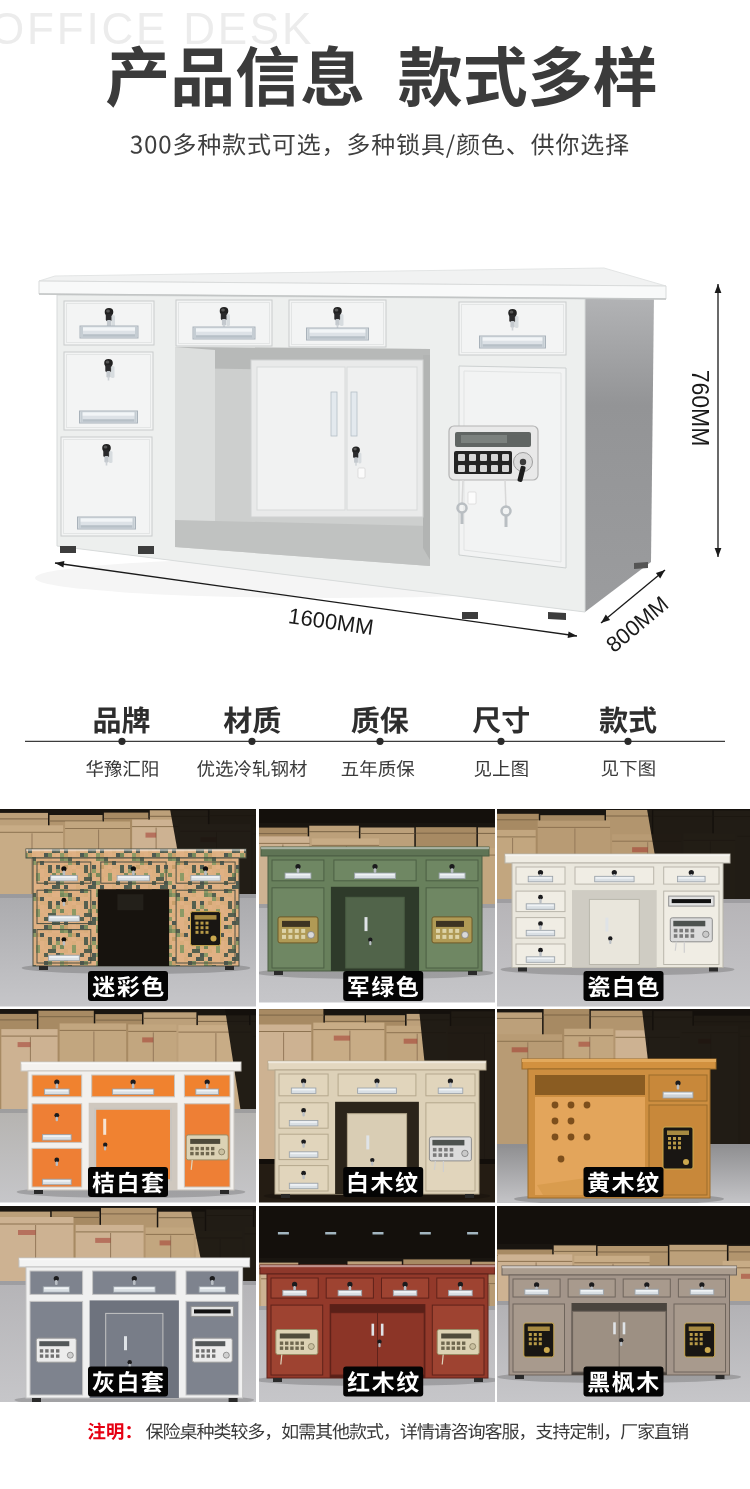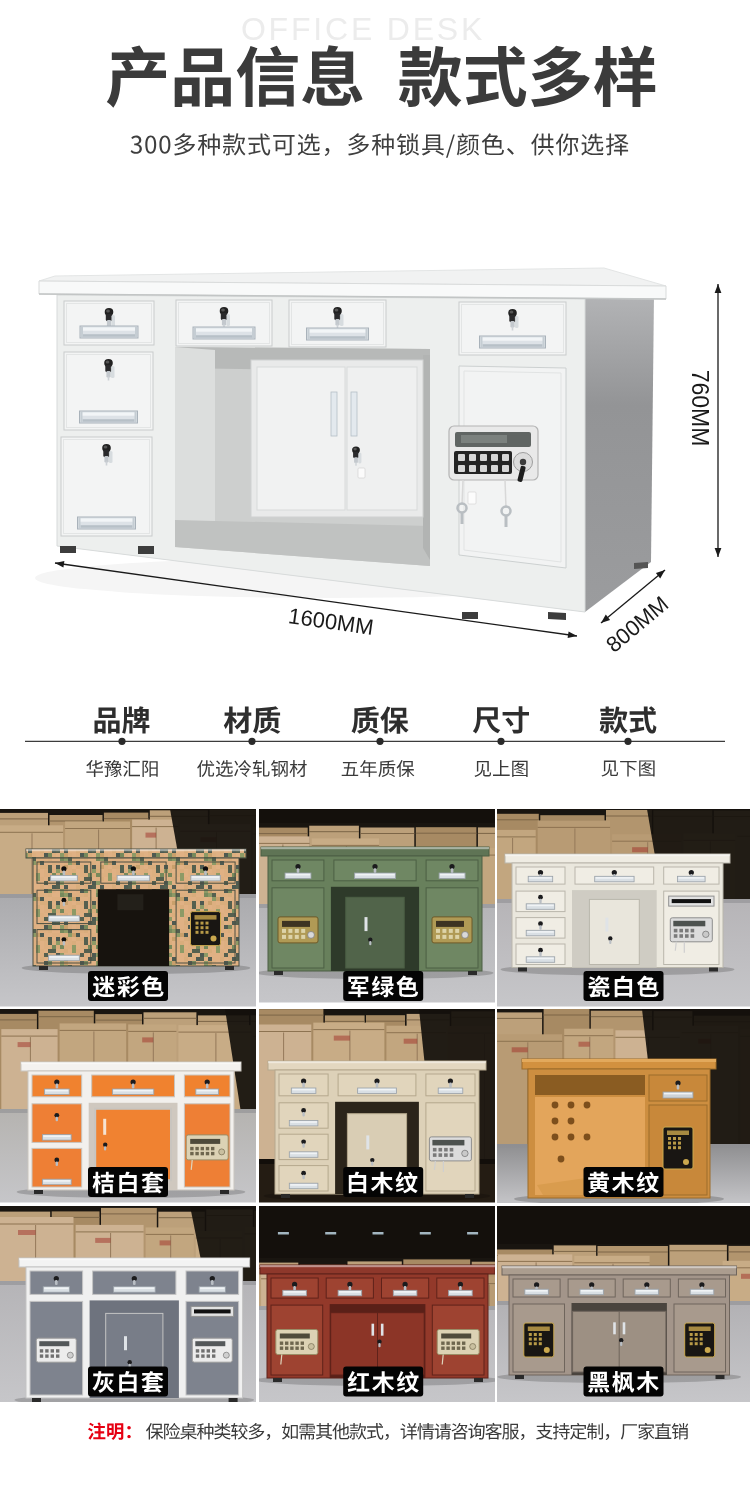--- a/index.html
+++ b/index.html
@@ -1,14 +1,14 @@
 <!DOCTYPE html>
 <html><head><meta charset="utf-8"><style>html,body{margin:0;padding:0;background:#ffffff;}body{width:750px;height:1489px;position:relative;overflow:hidden;font-family:"Liberation Sans",sans-serif;}svg{display:block}</style></head><body>
 
-<div style="position:absolute;left:0;top:0;width:736px;text-align:center;font-family:'Liberation Sans',sans-serif;font-size:32px;letter-spacing:2.8px;color:#ececec;line-height:44px;top:7px;text-indent:-10px;">OFFICE DESK</div>
+<div style="position:absolute;left:0;top:0;width:736px;text-align:left;font-family:'Liberation Sans',sans-serif;font-size:44px;letter-spacing:2.8px;color:#ececec;line-height:44px;top:7px;text-indent:-10px;">OFFICE DESK</div>
 
 <svg style="position:absolute;left:0;top:0" width="750" height="200" viewBox="0 0 750 200">
     <path transform="translate(105.2,101.1)" fill="#3b3b3b" d="M26.2 -53.6C27.2 -52.1 28.3 -50.2 29.1 -48.5H6.6V-41.1H21.6L16 -38.7C17.7 -36.3 19.6 -33.1 20.6 -30.7H7.2V-21.6C7.2 -15 6.7 -5.7 1.6 1C3.3 2 6.8 5.1 8.1 6.6C14.2 -1.1 15.4 -13.3 15.4 -21.5V-23.1H60.8V-30.7H47.1L52.5 -38.3L43.7 -41C42.6 -37.9 40.7 -33.7 38.9 -30.7H23.9L28.3 -32.7C27.4 -35.1 25.2 -38.5 23.2 -41.1H59.5V-48.5H38.4C37.5 -50.6 35.9 -53.4 34.3 -55.5Z M86.1 -45.2H108.9V-36.5H86.1ZM78.5 -52.6V-29.1H116.9V-52.6ZM69.5 -23.6V5.9H77V2.5H86.6V5.5H94.4V-23.6ZM77 -4.9V-16.1H86.6V-4.9ZM99.9 -23.6V5.9H107.4V2.5H117.8V5.5H125.6V-23.6ZM107.4 -4.9V-16.1H117.8V-4.9Z M154.9 -35.3V-29.2H187.7V-35.3ZM154.9 -25.8V-19.8H187.7V-25.8ZM153.9 -16.1V5.7H160.6V3.7H181.6V5.5H188.5V-16.1ZM160.6 -2.5V-9.9H181.6V-2.5ZM165 -52.8C166.5 -50.5 168.1 -47.4 169.1 -45H150.3V-38.7H192.5V-45H172.6L176.4 -46.7C175.4 -49.1 173.4 -52.7 171.7 -55.4ZM145.3 -55C142.2 -45.8 137 -36.5 131.6 -30.6C132.8 -28.7 134.9 -24.6 135.5 -22.9C137.2 -24.7 138.7 -26.8 140.3 -29V6H147.4V-41.4C149.2 -45.2 150.9 -49.1 152.2 -52.8Z M214.3 -35H240.1V-32H214.3ZM214.3 -26.4H240.1V-23.4H214.3ZM214.3 -43.6H240.1V-40.6H214.3ZM211.4 -13.5V-4.4C211.4 2.5 213.7 4.7 222.9 4.7C224.8 4.7 233.4 4.7 235.4 4.7C242.7 4.7 245 2.5 245.9 -6.6C243.8 -7.1 240.4 -8.2 238.7 -9.4C238.4 -3.2 237.9 -2.3 234.8 -2.3C232.5 -2.3 225.4 -2.3 223.7 -2.3C219.9 -2.3 219.3 -2.6 219.3 -4.5V-13.5ZM243.2 -12.9C246.1 -8.4 249 -2.4 249.9 1.4L257.4 -1.8C256.3 -5.8 253.1 -11.4 250.2 -15.7ZM203.2 -14.5C201.8 -10 199.3 -4.5 196.9 -0.8L204.2 2.7C206.3 -1.2 208.5 -7.2 210.1 -11.6ZM221.9 -15.4C224.9 -12.3 228.3 -8.1 229.6 -5.1L236 -8.8C234.7 -11.4 232 -14.8 229.3 -17.4H248V-49.5H230.1C231 -51 232.1 -52.8 233 -54.7L223.5 -55.9C223.1 -54 222.5 -51.6 221.8 -49.5H206.8V-17.4H225.6Z M298.5 -14C297.4 -9.6 295.6 -4.7 293.7 -1.3C295.4 -0.8 298.3 0.5 299.7 1.3C301.5 -2.2 303.6 -7.7 304.9 -12.5ZM316.2 -11.9C317.7 -8.6 319.4 -4.2 320.1 -1.5L326.2 -4.1C325.4 -6.8 323.6 -11 321.9 -14.2ZM335.1 -32.1V-29.1C335.1 -21 334.2 -8.6 323.4 0.7C325.3 1.9 328 4.4 329.3 6C334.4 1.4 337.6 -4 339.6 -9.4C342.2 -2.8 345.7 2.4 351 5.7C352.1 3.6 354.5 0.6 356.2 -0.9C348.8 -4.7 344.4 -13.1 342.4 -22.8C342.5 -25 342.6 -27 342.6 -28.9V-32.1ZM307 -54.8V-50H295.3V-43.7H307V-40.4H296.9V-34.1H324.4V-40.4H314.3V-43.7H325.8V-50H314.3V-54.8ZM294.4 -21.6V-15.3H307.1V-1.6C307.1 -1 306.9 -0.8 306.2 -0.8C305.5 -0.8 303.4 -0.8 301.3 -0.9C302.2 1 303.2 3.8 303.4 5.9C307.1 5.9 309.7 5.7 311.7 4.6C313.9 3.6 314.3 1.7 314.3 -1.5V-15.3H326.6V-21.6ZM349.1 -43.5 347.9 -43.4H336.2C336.9 -46.9 337.5 -50.4 338 -54.1L330.4 -55.1C329.4 -46 327.4 -36.9 324 -30.6V-31H297.3V-24.7H324V-27.4C325.7 -26.2 327.9 -24.5 328.9 -23.5C331 -27 332.9 -31.5 334.4 -36.4H347C346.3 -32.4 345.3 -28.5 344.5 -25.6L350.8 -23.7C352.5 -28.5 354.4 -35.9 355.6 -42.3L350.3 -43.8Z M392.8 -55C392.8 -51.4 392.9 -47.7 393 -44.1H360.8V-36.5H393.4C394.9 -13.5 399.8 5.9 411 5.9C417.2 5.9 419.8 2.9 421 -9.6C418.9 -10.4 415.9 -12.3 414.2 -14.1C413.9 -5.9 413.1 -2.3 411.7 -2.3C407 -2.3 402.9 -17.5 401.6 -36.5H419.3V-44.1H413.1L417.7 -48C415.8 -50.2 412 -53.2 409 -55.2L403.9 -51C406.5 -49 409.7 -46.3 411.5 -44.1H401.2C401.1 -47.7 401.1 -51.4 401.2 -55ZM360.8 -3.8 363 4C371.4 2.3 383 -0.1 393.6 -2.5L393.1 -9.4L380.9 -7.2V-21.6H391.4V-29.1H363.3V-21.6H373.1V-5.9C368.4 -5.1 364.2 -4.4 360.8 -3.8Z M450.9 -55.4C446.5 -50.3 438.8 -44.8 428.2 -40.9C429.9 -39.7 432.4 -37.1 433.5 -35.3C438.8 -37.6 443.3 -40.2 447.3 -43.1H463.6C460.8 -40.2 457.1 -37.6 452.9 -35.4C450.9 -37.2 448.5 -39 446.4 -40.4L440.6 -36.7C442.3 -35.4 444.2 -33.9 445.9 -32.3C439.9 -30 433.2 -28.3 426.6 -27.4C427.9 -25.7 429.5 -22.5 430.2 -20.5C449 -24.1 467.5 -32.2 476.1 -47.3L470.9 -50.2L469.6 -49.9H455.8C456.9 -51.1 458.2 -52.3 459.3 -53.5ZM461.6 -32.1C456.7 -25.8 447.7 -19.4 434.3 -15.2C435.9 -13.8 438.1 -11 439 -9.2C446.4 -11.9 452.7 -15.2 457.9 -18.9H472.7C469.9 -15.3 466.2 -12.4 461.9 -10.1C459.8 -11.8 457.4 -13.7 455.4 -15.1L449 -11.4C450.7 -10.1 452.7 -8.4 454.5 -6.8C446.2 -3.8 436.4 -2.3 425.9 -1.6C427.2 0.4 428.5 3.8 429 6C454 3.6 475.4 -3.3 484.6 -23.1L479.2 -26.2L477.8 -25.8H466.1C467.5 -27.2 468.9 -28.7 470.1 -30.2Z M539.1 -55.5C538.1 -51.7 536.2 -46.8 534.3 -43.1H523L527.8 -44.9C527 -47.8 524.6 -51.9 522.6 -55.1L515.6 -52.6C517.4 -49.7 519.2 -45.9 520.1 -43.1H513.5V-36H527.3V-29.7H515.5V-22.6H527.3V-16.2H511.7V-9H527.3V5.8H535.2V-9H550V-16.2H535.2V-22.6H547V-29.7H535.2V-36H548.9V-43.1H542.4C544 -46.1 545.6 -49.7 547.1 -53.1ZM497.7 -55.2V-43.1H490.4V-35.9H497.7V-34.3C495.8 -26.8 492.6 -18.5 488.9 -13.8C490.2 -11.7 491.9 -8.1 492.6 -5.9C494.5 -8.7 496.2 -12.5 497.7 -16.6V5.8H505.2V-23.9C506.5 -21.1 507.9 -18.3 508.6 -16.3L513.3 -21.8C512.1 -23.7 507.1 -31 505.2 -33.5V-35.9H511.4V-43.1H505.2V-55.2Z"></path>
 
 <path transform="translate(129.9,153.5)" fill="#3f3f3f" d="M6.3 0.3C9.5 0.3 12 -1.6 12 -4.7C12 -7.1 10.3 -8.7 8.3 -9.2V-9.3C10.1 -9.9 11.4 -11.4 11.4 -13.5C11.4 -16.3 9.2 -17.9 6.2 -17.9C4.2 -17.9 2.7 -17 1.3 -15.8L2.5 -14.4C3.5 -15.4 4.8 -16.1 6.2 -16.1C8 -16.1 9.1 -15 9.1 -13.3C9.1 -11.4 7.9 -10 4.3 -10V-8.3C8.4 -8.3 9.7 -6.9 9.7 -4.8C9.7 -2.8 8.3 -1.5 6.2 -1.5C4.2 -1.5 2.9 -2.5 1.8 -3.5L0.7 -2.1C1.8 -0.8 3.6 0.3 6.3 0.3Z M20.8 0.3C24.2 0.3 26.3 -2.7 26.3 -8.9C26.3 -15 24.2 -17.9 20.8 -17.9C17.5 -17.9 15.4 -15 15.4 -8.9C15.4 -2.7 17.5 0.3 20.8 0.3ZM20.8 -1.5C18.9 -1.5 17.5 -3.7 17.5 -8.9C17.5 -14 18.9 -16.2 20.8 -16.2C22.8 -16.2 24.2 -14 24.2 -8.9C24.2 -3.7 22.8 -1.5 20.8 -1.5Z M35 0.3C38.3 0.3 40.5 -2.7 40.5 -8.9C40.5 -15 38.3 -17.9 35 -17.9C31.7 -17.9 29.5 -15 29.5 -8.9C29.5 -2.7 31.7 0.3 35 0.3ZM35 -1.5C33 -1.5 31.7 -3.7 31.7 -8.9C31.7 -14 33 -16.2 35 -16.2C37 -16.2 38.4 -14 38.4 -8.9C38.4 -3.7 37 -1.5 35 -1.5Z M53.5 -20.2C51.9 -18.2 49 -15.9 45.2 -14.3C45.6 -14 46.1 -13.4 46.4 -13C48.6 -14 50.5 -15.2 52 -16.4H58.8C57.6 -15 55.9 -13.7 54.1 -12.6C53.2 -13.3 52 -14.1 51 -14.7L49.7 -13.8C50.6 -13.2 51.7 -12.5 52.5 -11.7C49.9 -10.5 47.1 -9.6 44.4 -9.1C44.7 -8.8 45.1 -8 45.2 -7.5C51.5 -8.9 58.5 -12.1 61.6 -17.4L60.4 -18.1L60.1 -18.1H53.9C54.4 -18.6 55 -19.2 55.4 -19.8ZM57.4 -11.8C55.6 -9.5 52.2 -6.8 47.3 -5C47.7 -4.7 48.2 -4.1 48.4 -3.7C51.4 -4.9 54 -6.3 55.9 -8H62.5C61.3 -6.1 59.6 -4.6 57.5 -3.4C56.6 -4.2 55.5 -5.1 54.5 -5.8L53 -4.9C54 -4.2 55 -3.3 55.8 -2.5C52.4 -1 48.4 -0.2 44.3 0.2C44.6 0.7 44.9 1.5 45.1 2C53.6 1 61.8 -1.8 65.2 -9L64 -9.7L63.6 -9.6H57.8C58.3 -10.2 58.9 -10.8 59.4 -11.4Z M83 -13.3V-7.6H79.6V-13.3ZM84.8 -13.3H88.1V-7.6H84.8ZM83 -20.1V-15.1H77.9V-4.4H79.6V-5.9H83V1.9H84.8V-5.9H88.1V-4.6H89.9V-15.1H84.8V-20.1ZM76.2 -19.8C74.3 -19 71.2 -18.3 68.5 -17.9C68.7 -17.5 68.9 -16.9 69 -16.5C70 -16.6 71.2 -16.8 72.3 -17V-13.4H68.5V-11.7H72.1C71.1 -9 69.4 -5.8 67.9 -4.1C68.2 -3.7 68.6 -3 68.8 -2.5C70 -4 71.3 -6.4 72.3 -8.8V1.9H74.1V-9.2C74.9 -8 75.9 -6.5 76.2 -5.8L77.3 -7.2C76.9 -7.8 74.8 -10.4 74.1 -11.2V-11.7H77.2V-13.4H74.1V-17.4C75.3 -17.7 76.3 -18 77.2 -18.4Z M95.2 -5.3C94.6 -3.6 93.8 -1.7 93 -0.4C93.4 -0.3 94.1 0.1 94.4 0.3C95.2 -1.1 96.1 -3.1 96.7 -4.9ZM101.2 -4.7C101.9 -3.5 102.7 -1.8 103 -0.8L104.5 -1.5C104.1 -2.4 103.3 -4.1 102.6 -5.3ZM108.5 -12.4V-11.3C108.5 -7.9 108.1 -3.1 103.8 0.7C104.3 1 104.9 1.6 105.2 1.9C107.6 -0.2 108.9 -2.8 109.5 -5.2C110.5 -2.1 112 0.5 114.3 1.9C114.6 1.4 115.1 0.7 115.5 0.4C112.7 -1.1 111 -4.8 110.1 -8.9C110.1 -9.7 110.2 -10.5 110.2 -11.2V-12.4ZM98.1 -20.1V-17.9H93.4V-16.3H98.1V-14.3H94V-12.8H104V-14.3H99.8V-16.3H104.5V-17.9H99.8V-20.1ZM93.1 -7.6V-6.1H98.2V0C98.2 0.2 98.1 0.3 97.8 0.3C97.5 0.3 96.7 0.3 95.7 0.3C96 0.8 96.2 1.4 96.3 1.9C97.6 1.9 98.5 1.9 99.1 1.6C99.7 1.3 99.8 0.9 99.8 0V-6.1H104.8V-7.6ZM106.6 -20.2C106.1 -16.4 105.3 -12.7 103.8 -10.4V-11H94.3V-9.5H103.8V-10.2C104.2 -9.9 104.9 -9.5 105.2 -9.2C106 -10.5 106.6 -12.2 107.2 -14.2H113C112.7 -12.6 112.2 -10.8 111.8 -9.7L113.3 -9.3C113.9 -10.8 114.6 -13.4 115.1 -15.5L113.9 -15.9L113.6 -15.8H107.6C107.9 -17.1 108.2 -18.5 108.4 -19.9Z M134.1 -19C135.3 -18.1 136.8 -16.8 137.5 -16L138.8 -17.1C138.1 -17.9 136.5 -19.2 135.3 -20ZM130.6 -20.1C130.6 -18.6 130.7 -17.1 130.7 -15.7H118.4V-13.9H130.9C131.5 -5 133.5 2 137.4 2C139.3 2 140 0.7 140.3 -3.5C139.8 -3.6 139.1 -4.1 138.7 -4.5C138.5 -1.2 138.3 0.1 137.6 0.1C135.2 0.1 133.3 -5.8 132.7 -13.9H139.8V-15.7H132.6C132.6 -17.1 132.5 -18.6 132.5 -20.1ZM118.5 -0.6 119.1 1.2C122.1 0.5 126.5 -0.5 130.6 -1.4L130.5 -3.1L125.3 -2V-8.6H129.8V-10.3H119.2V-8.6H123.5V-1.6Z M143.3 -18.5V-16.7H159.8V-0.7C159.8 -0.2 159.7 -0 159.1 0C158.6 0 156.6 0 154.7 -0.1C155 0.5 155.3 1.3 155.4 1.9C157.8 1.9 159.5 1.9 160.4 1.6C161.4 1.2 161.7 0.6 161.7 -0.7V-16.7H164.7V-18.5ZM147.5 -11.4H153.8V-5.9H147.5ZM145.7 -13.1V-2.2H147.5V-4.2H155.5V-13.1Z M168.2 -18.4C169.6 -17.2 171.2 -15.5 171.9 -14.3L173.4 -15.5C172.7 -16.6 171 -18.2 169.6 -19.3ZM177.5 -19.4C176.9 -17.3 175.9 -15.2 174.6 -13.8C175 -13.6 175.8 -13.1 176.1 -12.8C176.7 -13.5 177.2 -14.3 177.7 -15.3H181.2V-11.8H174.4V-10.2H178.8C178.4 -7 177.4 -4.7 173.8 -3.5C174.2 -3.1 174.7 -2.4 174.9 -2C178.9 -3.6 180.1 -6.3 180.6 -10.2H183.1V-4.6C183.1 -2.8 183.5 -2.2 185.3 -2.2C185.6 -2.2 187.3 -2.2 187.6 -2.2C189.1 -2.2 189.6 -3 189.8 -6C189.3 -6.2 188.5 -6.4 188.2 -6.8C188.1 -4.2 188 -3.9 187.4 -3.9C187.1 -3.9 185.8 -3.9 185.5 -3.9C184.9 -3.9 184.8 -4 184.8 -4.6V-10.2H189.6V-11.8H183V-15.3H188.6V-16.8H183V-20.1H181.2V-16.8H178.4C178.7 -17.5 179 -18.3 179.2 -19.1ZM172.8 -10.9H168.1V-9.3H171.1V-2C170 -1.5 168.9 -0.6 167.8 0.4L169 1.9C170.4 0.4 171.7 -0.8 172.6 -0.8C173.1 -0.8 173.9 -0.1 174.8 0.5C176.4 1.4 178.4 1.6 181.2 1.6C183.5 1.6 187.6 1.5 189.4 1.4C189.5 0.9 189.8 -0 189.9 -0.5C187.6 -0.2 183.9 -0.1 181.2 -0.1C178.6 -0.1 176.6 -0.2 175.1 -1.1C174 -1.8 173.4 -2.4 172.8 -2.4Z M195.4 2.6C197.9 1.7 199.5 -0.3 199.5 -2.9C199.5 -4.6 198.8 -5.6 197.5 -5.6C196.5 -5.6 195.7 -5 195.7 -3.9C195.7 -2.8 196.5 -2.2 197.5 -2.2L197.9 -2.3C197.8 -0.6 196.7 0.5 194.8 1.3Z M227.4 -20.2C225.9 -18.2 223 -15.9 219.1 -14.3C219.5 -14 220.1 -13.4 220.4 -13C222.6 -14 224.4 -15.2 226 -16.4H232.8C231.6 -15 229.9 -13.7 228 -12.6C227.1 -13.3 225.9 -14.1 224.9 -14.7L223.6 -13.8C224.6 -13.2 225.6 -12.5 226.4 -11.7C223.9 -10.5 221 -9.6 218.3 -9.1C218.6 -8.8 219 -8 219.2 -7.5C225.5 -8.9 232.5 -12.1 235.6 -17.4L234.4 -18.1L234.1 -18.1H227.8C228.4 -18.6 228.9 -19.2 229.4 -19.8ZM231.3 -11.8C229.6 -9.5 226.1 -6.8 221.3 -5C221.6 -4.7 222.1 -4.1 222.4 -3.7C225.4 -4.9 227.9 -6.3 229.9 -8H236.5C235.3 -6.1 233.5 -4.6 231.4 -3.4C230.6 -4.2 229.4 -5.1 228.5 -5.8L227 -4.9C227.9 -4.2 229 -3.3 229.8 -2.5C226.4 -1 222.4 -0.2 218.3 0.2C218.5 0.7 218.9 1.5 219 2C227.5 1 235.8 -1.8 239.1 -9L237.9 -9.7L237.6 -9.6H231.7C232.3 -10.2 232.8 -10.8 233.3 -11.4Z M257 -13.3V-7.6H253.6V-13.3ZM258.8 -13.3H262.1V-7.6H258.8ZM257 -20.1V-15.1H251.9V-4.4H253.6V-5.9H257V1.9H258.8V-5.9H262.1V-4.6H263.8V-15.1H258.8V-20.1ZM250.1 -19.8C248.3 -19 245.1 -18.3 242.4 -17.9C242.6 -17.5 242.9 -16.9 242.9 -16.5C244 -16.6 245.1 -16.8 246.3 -17V-13.4H242.4V-11.7H246C245.1 -9 243.4 -5.8 241.9 -4.1C242.1 -3.7 242.6 -3 242.7 -2.5C244 -4 245.3 -6.4 246.3 -8.8V1.9H248V-9.2C248.8 -8 249.8 -6.5 250.2 -5.8L251.3 -7.2C250.8 -7.8 248.7 -10.4 248 -11.2V-11.7H251.1V-13.4H248V-17.4C249.2 -17.7 250.3 -18 251.2 -18.4Z M281.5 -10.7V-6.6C281.5 -4.3 280.9 -1.2 275 0.6C275.4 1 276 1.6 276.2 1.9C282.4 -0.2 283.2 -3.7 283.2 -6.6V-10.7ZM282.3 -1.4C284.3 -0.5 286.9 0.9 288.1 1.9L289.3 0.6C288 -0.3 285.4 -1.7 283.4 -2.5ZM276.7 -18.7C277.7 -17.4 278.6 -15.6 279 -14.4L280.5 -15.2C280.1 -16.3 279.1 -18 278.1 -19.3ZM286.7 -19.2C286.2 -18 285.2 -16.1 284.4 -15L285.7 -14.4C286.5 -15.5 287.5 -17.2 288.3 -18.7ZM270.5 -20.1C269.7 -17.9 268.4 -15.7 266.9 -14.3C267.2 -13.9 267.7 -13 267.9 -12.6C268.7 -13.5 269.5 -14.6 270.2 -15.8H276.1V-17.4H271.1C271.5 -18.1 271.8 -18.9 272 -19.6ZM267.8 -8.3V-6.6H271V-2C271 -0.8 270 0.2 269.6 0.6C269.9 0.9 270.4 1.4 270.6 1.8C271 1.3 271.7 0.9 276 -1.4C275.9 -1.8 275.7 -2.5 275.6 -3L272.7 -1.4V-6.6H276V-8.3H272.7V-11.5H275.6V-13.1H268.8V-11.5H271V-8.3ZM281.6 -20.3V-13.7H277.2V-2.5H278.9V-12H286V-2.5H287.7V-13.7H283.3V-20.3Z M305.5 -2C308.2 -0.8 311 0.8 312.7 1.9L314.1 0.6C312.3 -0.5 309.4 -2.1 306.7 -3.3ZM298.9 -3.2C297.4 -1.9 294.4 -0.3 292 0.6C292.4 1 293 1.6 293.3 1.9C295.7 1 298.7 -0.6 300.6 -2.1ZM296.1 -19V-5H292.3V-3.4H313.8V-5H310.3V-19ZM297.8 -5V-7.2H308.5V-5ZM297.8 -14.1H308.5V-12H297.8ZM297.8 -15.5V-17.5H308.5V-15.5ZM297.8 -10.7H308.5V-8.6H297.8Z M316.1 4.3H317.7L324.9 -19.1H323.3Z M342.9 -12.1C342.8 -3.5 342.5 -0.8 336.5 0.7C336.8 1 337.2 1.6 337.3 2C343.8 0.2 344.2 -3 344.3 -12.1ZM335.7 -11C334.4 -9.8 331.9 -8.7 329.9 -8.1C330.3 -7.8 330.8 -7.3 331 -6.9C333.2 -7.7 335.7 -8.9 337.2 -10.4ZM336.5 -4.4C335 -2.5 332.2 -0.8 329.3 0C329.7 0.4 330.1 0.9 330.4 1.3C333.5 0.3 336.4 -1.5 338 -3.7ZM343.9 -1.8C345.4 -0.8 347.3 0.8 348.1 1.9L349.2 0.8C348.3 -0.3 346.4 -1.8 344.9 -2.8ZM339 -14.6V-3.3H340.4V-13.2H346.5V-3.3H348.1V-14.6H343.5C343.8 -15.4 344.2 -16.3 344.5 -17.2H348.8V-18.7H338.5V-17.2H343C342.8 -16.4 342.4 -15.4 342.1 -14.6ZM331.6 -19.8C331.9 -19.2 332.2 -18.4 332.4 -17.8H327.8V-16.2H338V-17.8H334.1C333.9 -18.5 333.5 -19.5 333.1 -20.2ZM336.1 -7.8C334.7 -6.3 332 -4.9 329.7 -4.1C329.8 -5.4 329.9 -6.6 329.9 -7.7V-11.3H337.9V-12.8H335.5C336 -13.7 336.5 -14.7 337 -15.7L335.5 -16.1C335.1 -15.1 334.5 -13.8 333.9 -12.8H330.8L332.1 -13.3C331.9 -14.1 331.3 -15.3 330.8 -16.1L329.4 -15.6C329.9 -14.8 330.4 -13.6 330.6 -12.8H328.3V-7.7C328.3 -5.2 328.1 -1.6 326.9 1.1C327.3 1.2 328 1.7 328.3 1.9C329.1 0.2 329.5 -2 329.7 -4.1C330.1 -3.7 330.5 -3.2 330.8 -2.8C333.2 -3.8 335.9 -5.4 337.5 -7.2Z M362.3 -11.8V-7.7H356.8V-11.8ZM364.1 -11.8H369.8V-7.7H364.1ZM365.3 -16.4C364.6 -15.4 363.7 -14.3 362.8 -13.5H356.5C357.4 -14.4 358.3 -15.4 359.1 -16.4ZM359.5 -20.2C357.8 -17 354.9 -14.1 351.9 -12.3C352.2 -11.9 352.7 -11 352.9 -10.6C353.6 -11.1 354.4 -11.6 355 -12.2V-1.9C355 0.9 356.2 1.5 360 1.5C360.9 1.5 368.4 1.5 369.3 1.5C372.9 1.5 373.6 0.4 374.1 -3.3C373.6 -3.4 372.8 -3.7 372.3 -4C372.1 -0.8 371.7 -0.1 369.3 -0.1C367.7 -0.1 361.2 -0.1 359.9 -0.1C357.3 -0.1 356.8 -0.5 356.8 -1.9V-5.9H369.8V-4.8H371.6V-13.5H365C366.1 -14.7 367.2 -16.1 368.1 -17.3L366.9 -18.2L366.5 -18H360.2C360.5 -18.6 360.8 -19.1 361.1 -19.6Z M382.4 1.3 384 -0C382.5 -1.8 380.4 -4 378.6 -5.4L377.1 -4C378.8 -2.6 380.8 -0.6 382.4 1.3Z M412.3 -4.3C411.3 -2.4 409.6 -0.5 407.9 0.7C408.4 1 409 1.6 409.4 1.8C411 0.5 412.8 -1.7 414 -3.7ZM417.8 -3.4C419.3 -1.8 421.1 0.5 421.9 1.9L423.4 1C422.6 -0.5 420.8 -2.6 419.2 -4.2ZM407.1 -20.1C405.8 -16.5 403.5 -12.8 401.2 -10.5C401.5 -10.1 402 -9.2 402.2 -8.7C403 -9.6 403.8 -10.6 404.6 -11.6V1.9H406.3V-14.4C407.3 -16.1 408.1 -17.8 408.8 -19.6ZM418.2 -19.9V-15H413.6V-19.9H411.8V-15H408.7V-13.3H411.8V-7.4H408.1V-5.6H423.7V-7.4H420V-13.3H423.4V-15H420V-19.9ZM413.6 -13.3H418.2V-7.4H413.6Z M436.3 -9.9C435.6 -7 434.5 -4.2 433 -2.3C433.4 -2.1 434.2 -1.6 434.5 -1.3C436 -3.3 437.3 -6.4 438 -9.5ZM443.7 -9.5C445 -7 446.2 -3.6 446.6 -1.4L448.3 -2C447.9 -4.2 446.7 -7.5 445.3 -10.1ZM436.7 -20.1C435.9 -16.5 434.5 -13.1 432.7 -10.8C433.2 -10.6 433.9 -10 434.2 -9.7C435 -10.8 435.8 -12.3 436.5 -13.8H440.2V-0.3C440.2 0 440.1 0.1 439.8 0.1C439.5 0.1 438.4 0.2 437.3 0.1C437.5 0.6 437.8 1.4 437.9 1.9C439.4 1.9 440.5 1.9 441.1 1.6C441.8 1.3 442 0.7 442 -0.3V-13.8H446.5C446.3 -12.6 446.1 -11.4 445.9 -10.5L447.5 -10.2C447.8 -11.5 448.2 -13.6 448.5 -15.3L447.3 -15.6L447 -15.5H437.2C437.7 -16.8 438.1 -18.2 438.5 -19.7ZM431.9 -20.1C430.5 -16.4 428.3 -12.8 425.9 -10.5C426.2 -10.1 426.7 -9.1 426.9 -8.7C427.8 -9.6 428.6 -10.6 429.4 -11.7V1.9H431.1V-14.4C432 -16.1 432.9 -17.8 433.6 -19.6Z M451.8 -18.4C453.2 -17.2 454.9 -15.5 455.6 -14.3L457 -15.5C456.3 -16.6 454.6 -18.2 453.2 -19.3ZM461.1 -19.4C460.5 -17.3 459.5 -15.2 458.2 -13.8C458.6 -13.6 459.4 -13.1 459.7 -12.8C460.3 -13.5 460.8 -14.3 461.3 -15.3H464.8V-11.8H458V-10.2H462.4C462 -7 461 -4.7 457.4 -3.5C457.8 -3.1 458.3 -2.4 458.5 -2C462.5 -3.6 463.7 -6.3 464.2 -10.2H466.7V-4.6C466.7 -2.8 467.1 -2.2 468.9 -2.2C469.2 -2.2 470.9 -2.2 471.2 -2.2C472.7 -2.2 473.2 -3 473.4 -6C472.9 -6.2 472.1 -6.4 471.8 -6.8C471.7 -4.2 471.6 -3.9 471 -3.9C470.7 -3.9 469.4 -3.9 469.1 -3.9C468.5 -3.9 468.4 -4 468.4 -4.6V-10.2H473.2V-11.8H466.6V-15.3H472.2V-16.8H466.6V-20.1H464.8V-16.8H462C462.3 -17.5 462.6 -18.3 462.8 -19.1ZM456.4 -10.9H451.7V-9.3H454.7V-2C453.6 -1.5 452.5 -0.6 451.4 0.4L452.6 1.9C454 0.4 455.3 -0.8 456.2 -0.8C456.7 -0.8 457.5 -0.1 458.4 0.5C460 1.4 462 1.6 464.8 1.6C467.1 1.6 471.2 1.5 473 1.4C473.1 0.9 473.4 -0 473.6 -0.5C471.2 -0.2 467.5 -0.1 464.8 -0.1C462.2 -0.1 460.2 -0.2 458.7 -1.1C457.6 -1.8 457 -2.4 456.4 -2.4Z M479.5 -20.1V-15.3H476.3V-13.7H479.5V-8.5C478.2 -8.2 477 -7.8 476.1 -7.6L476.5 -5.8L479.5 -6.7V-0.3C479.5 0 479.3 0.1 479.1 0.1C478.8 0.1 477.8 0.2 476.8 0.1C477 0.6 477.3 1.4 477.3 1.8C478.9 1.8 479.8 1.8 480.4 1.5C481 1.2 481.2 0.7 481.2 -0.3V-7.3L484 -8.2L483.8 -9.9L481.2 -9.1V-13.7H484.1V-15.3H481.2V-20.1ZM494.5 -17.3C493.7 -16 492.5 -14.9 491.1 -13.9C489.9 -14.9 488.8 -16 488 -17.3ZM484.7 -18.9V-17.3H486.3C487.1 -15.6 488.3 -14.3 489.7 -13.1C487.8 -11.9 485.7 -11.1 483.7 -10.6C484 -10.2 484.5 -9.6 484.7 -9.1C486.8 -9.8 489.1 -10.7 491.1 -12C492.9 -10.7 495.1 -9.7 497.5 -9.1C497.7 -9.6 498.2 -10.2 498.6 -10.6C496.3 -11.1 494.3 -11.9 492.5 -13C494.4 -14.4 496 -16.2 497 -18.4L496 -19L495.6 -18.9ZM490.1 -9.9V-7.8H485.2V-6.1H490.1V-3.7H484V-2H490.1V2H491.9V-2H498.2V-3.7H491.9V-6.1H496.5V-7.8H491.9V-9.9Z"></path>
 </svg>
 
 <svg style="position:absolute;left:0;top:250px" width="750" height="420" viewBox="0 250 750 420">
 
 <ellipse cx="330" cy="578" rx="295" ry="20" fill="#f5f5f5"></ellipse>

